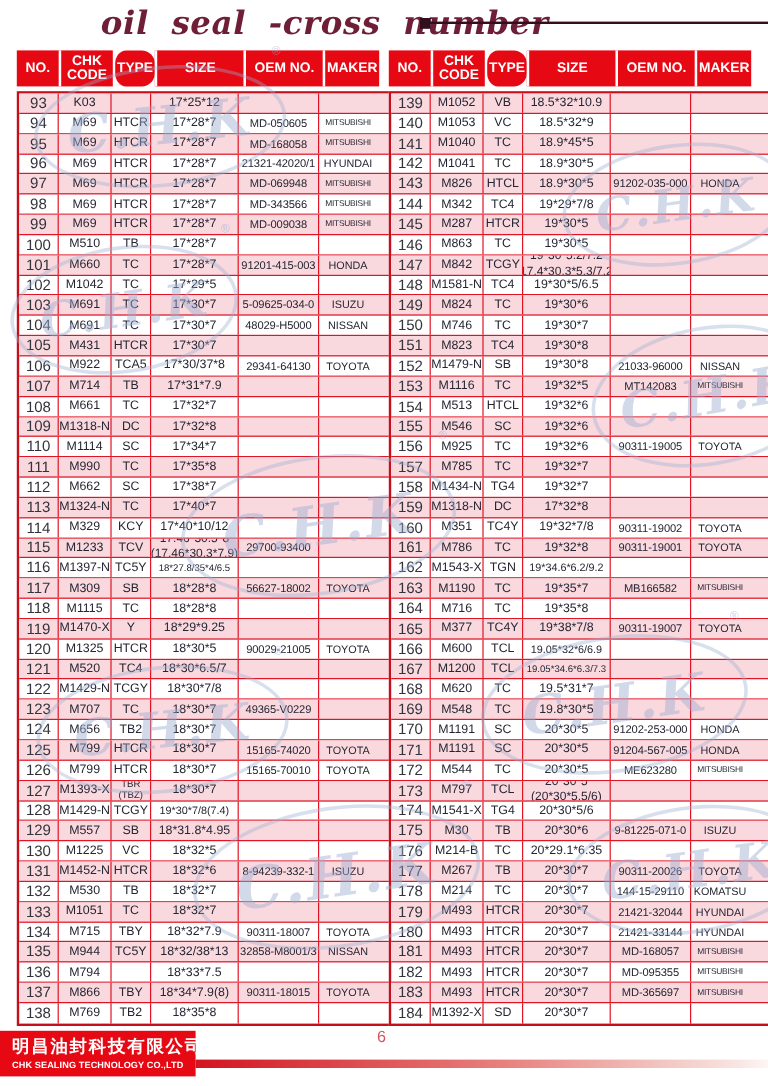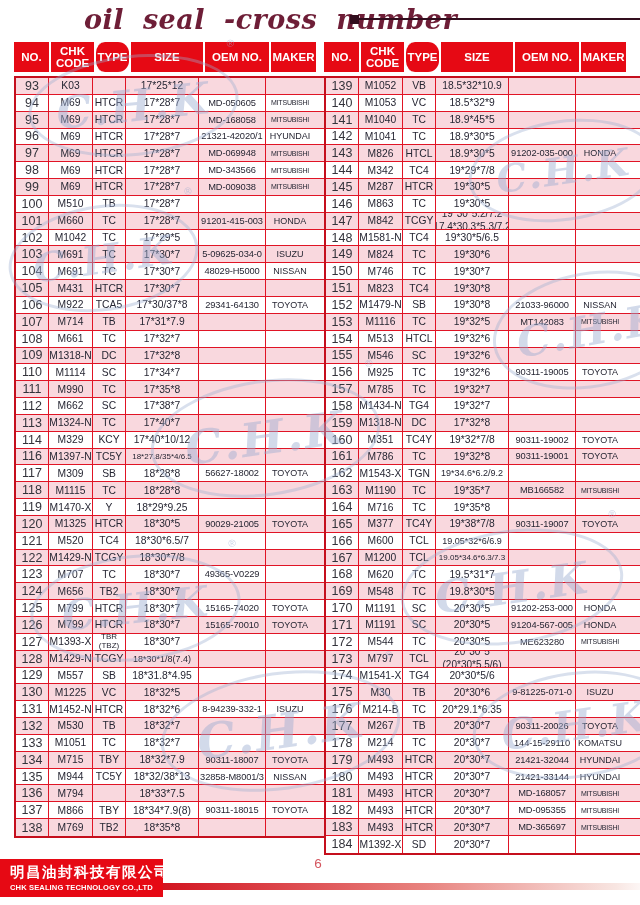--- a/index.html
+++ b/index.html
@@ -271,20 +271,29 @@
       </div>
       <div class="trow">
         <div class="cell col0">114</div>
         <div class="cell col1">M329</div>
         <div class="cell col2">KCY</div>
         <div class="cell col3">17*40*10/12</div>
         <div class="cell col4"></div>
         <div class="cell col5"></div>
       </div>
       <div class="trow">
+        <div class="cell col0">115</div>
+        <div class="cell col1">M1233</div>
+        <div class="cell col2">TCV</div>
+        <div class="cell col3 multiline">17.46*30.5*8
+(17.46*30.3*7.9)</div>
+        <div class="cell col4">29700-93400</div>
+        <div class="cell col5"></div>
+      </div>
+      <div class="trow">
         <div class="cell col0">116</div>
         <div class="cell col1">M1397-N</div>
         <div class="cell col2">TC5Y</div>
         <div class="cell col3 fit16">18*27.8/35*4/6.5</div>
         <div class="cell col4"></div>
         <div class="cell col5"></div>
       </div>
       <div class="trow">
         <div class="cell col0">117</div>
         <div class="cell col1">M309</div>
@@ -371,21 +380,21 @@
         <div class="cell col2 multiline">TBR
 (TBZ)</div>
         <div class="cell col3">18*30*7</div>
         <div class="cell col4"></div>
         <div class="cell col5"></div>
       </div>
       <div class="trow">
         <div class="cell col0">128</div>
         <div class="cell col1">M1429-N</div>
         <div class="cell col2">TCGY</div>
-        <div class="cell col3 fit14">18*30*1/8(7.4)</div>
+        <div class="cell col3 fit14">19*30*7/8(7.4)</div>
         <div class="cell col4"></div>
         <div class="cell col5"></div>
       </div>
       <div class="trow">
         <div class="cell col0">129</div>
         <div class="cell col1">M557</div>
         <div class="cell col2">SB</div>
         <div class="cell col3">18*31.8*4.95</div>
         <div class="cell col4"></div>
         <div class="cell col5"></div>

